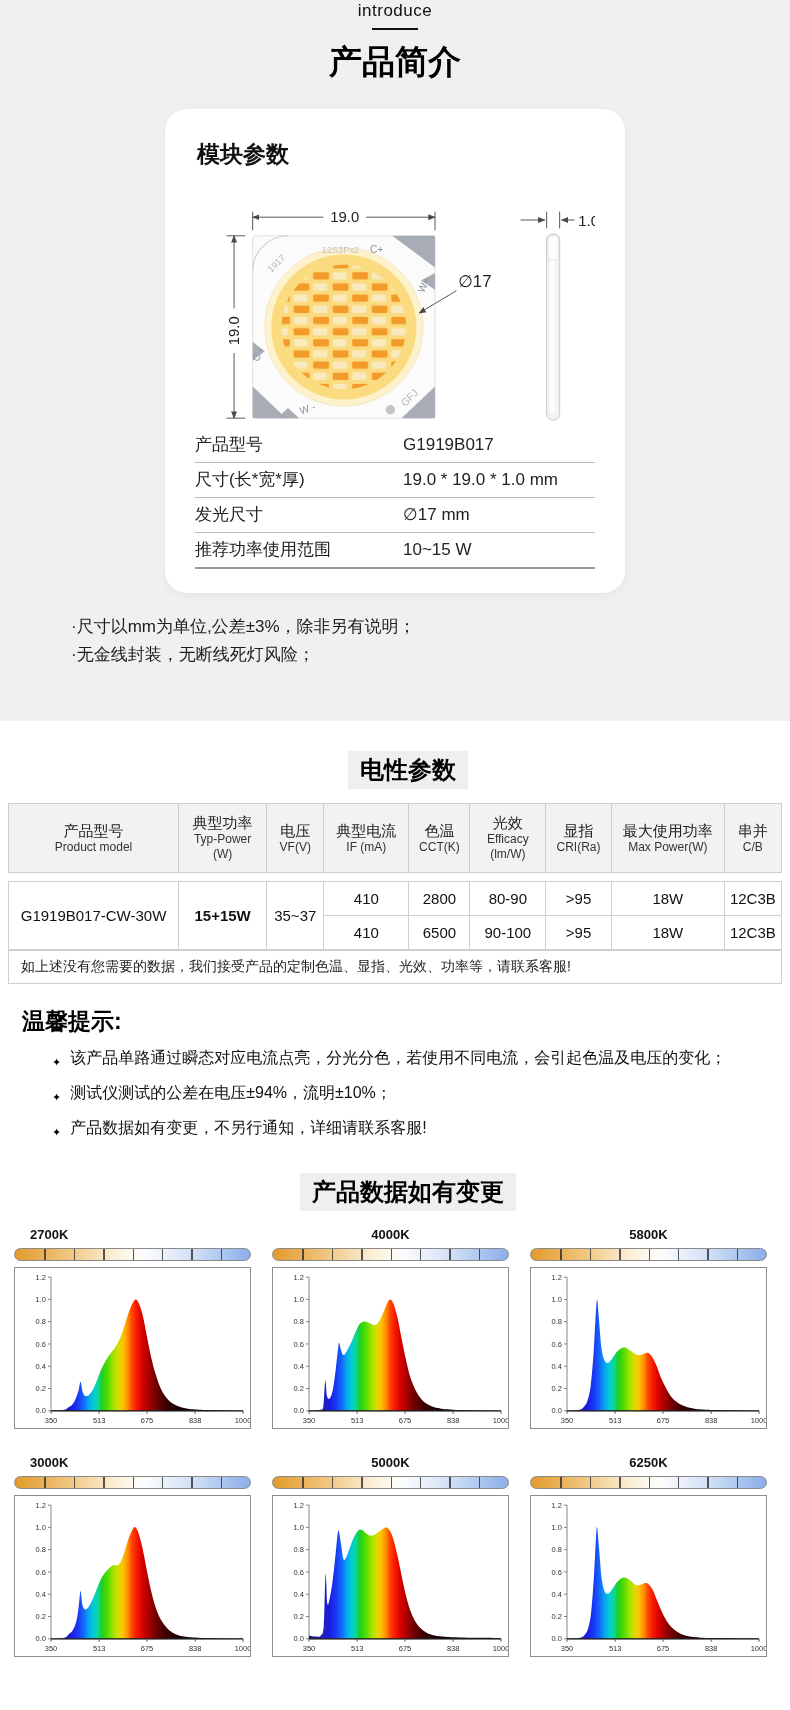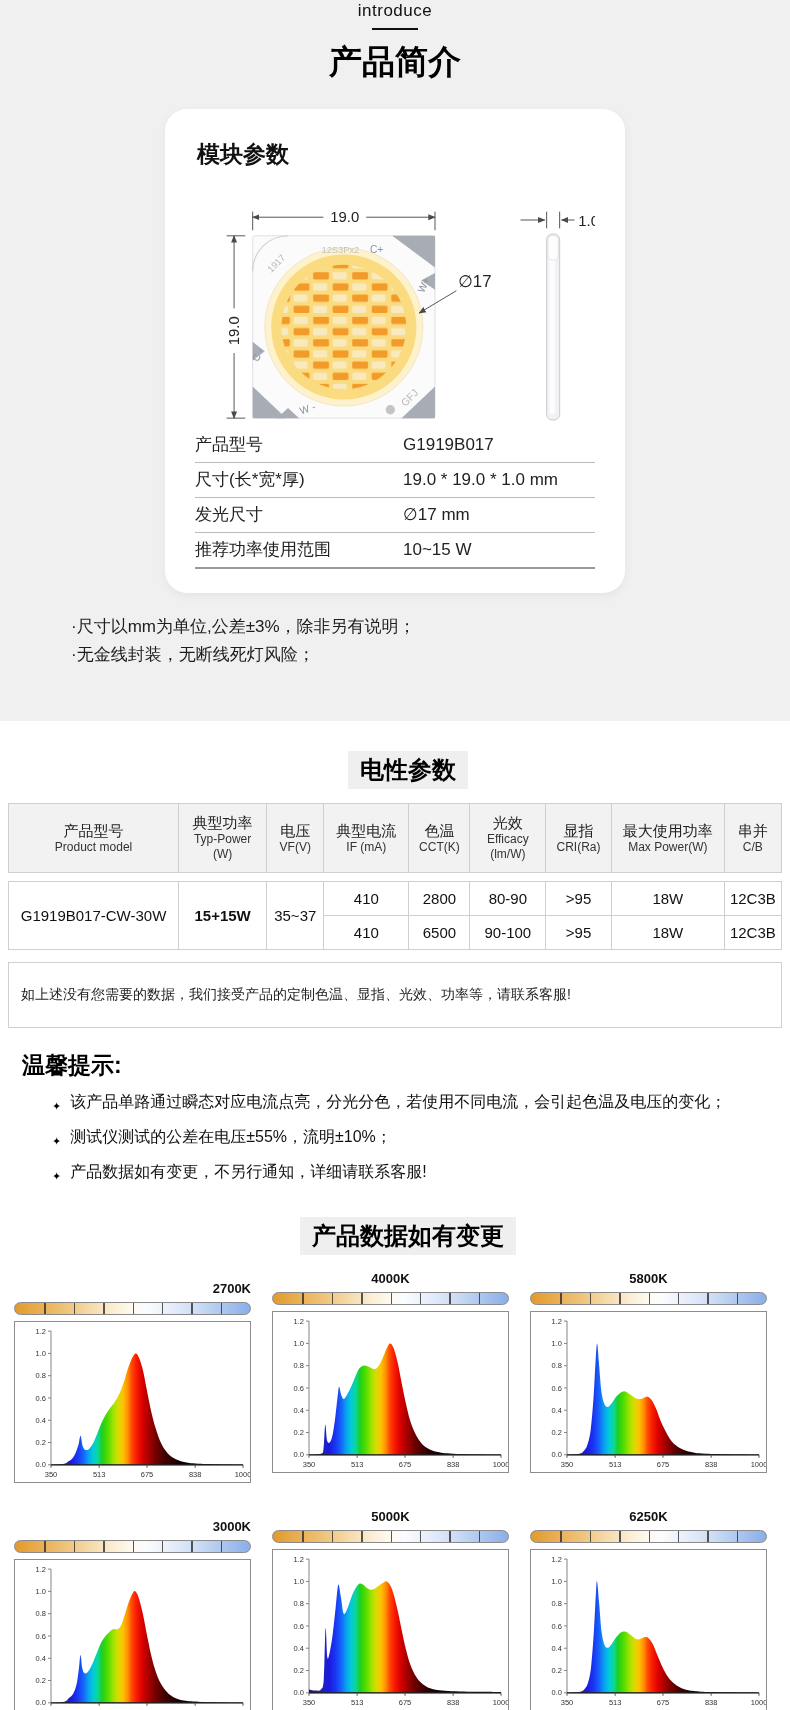--- a/index.html
+++ b/index.html
@@ -44,37 +44,37 @@
   table.etable{width:100%;border-collapse:collapse;table-layout:fixed;}
   .etable th,.etable td{border:1px solid #cfcfcf;text-align:center;vertical-align:middle;padding:0;}
   .etable thead th{background:#f2f2f2;height:68px;font-weight:normal;}
   .hd-cn{font-size:15px;color:#222;line-height:19px;}
   .hd-en{font-size:12px;color:#333;line-height:15px;}
   .hd-en:empty{display:none;}
   table.etable-head{margin-bottom:8px;}
   table.etable-data td{height:33px;font-size:15px;color:#111;background:#fff;}
   td.cell-power{font-weight:bold;}
   .etable-note{
-    margin-top:12px;border:1px solid #cfcfcf;background:#fff;font-size:14px;color:#222;
-    padding:23px 12px;
+    margin-top:0;border:1px solid #cfcfcf;background:#fff;font-size:14px;color:#222;
+    padding:7px 12px;
   }
 
   
   .tips{margin:22px 22px 0 22px;}
   .tips-title{font-size:23px;font-weight:bold;color:#000;margin-bottom:10px;}
   .tip-item{display:flex;align-items:flex-start;margin:0 0 9px 30px;font-size:16px;color:#111;line-height:22px;}
   .tip-bullet{font-size:11px;margin:4px 9px 0 0;color:#000;flex:0 0 auto;}
 
   
   .charts-grid{
     display:grid;grid-template-columns:repeat(3,1fr);column-gap:21px;row-gap:26px;
     padding:0 23px 0 14px;margin-top:16px;
   }
   .chart-title{font-size:13px;font-weight:bold;color:#111;text-align:center;margin-bottom:6px;}
-  .chart:nth-child(3n+1) .chart-title{text-align:right;padding-left:16px;margin-top:10px;}
+  .chart:nth-child(3n+1) .chart-title{text-align:left;padding-left:16px;}
   .cct-bar{
     position:relative;height:11px;border:1px solid #8a8a8a;border-radius:7px;overflow:hidden;
     background:linear-gradient(90deg,#e29a2c 0%,#e9ad50 10%,#efc47c 22%,#f6dcae 33%,#fbeed4 42%,#fdfaf1 50%,#fafcfe 56%,#e7eefa 66%,#cbdcf5 78%,#a7c3ee 90%,#8aaee9 100%);
     margin-bottom:6px;
   }
   .bar-div{position:absolute;top:0;bottom:0;width:1.5px;background:rgba(45,45,45,.8);}
   .chart-box{position:relative;height:160px;border:1px solid #8d8d8d;background:#fff;}
   .chart-box svg{position:absolute;left:0;top:0;width:100%;height:100%;}
 </style>
 </head>
@@ -296,21 +296,21 @@
 </div>
 
 <div class="tips">
   <div class="tips-title">温馨提示:</div>
   <div class="tip-item">
     <span class="tip-bullet">✦</span>
     <span>该产品单路通过瞬态对应电流点亮，分光分色，若使用不同电流，会引起色温及电压的变化；</span>
   </div>
   <div class="tip-item">
     <span class="tip-bullet">✦</span>
-    <span>测试仪测试的公差在电压±55%，流明±10%；</span>
+    <span>测试仪测试的公差在电压±94%，流明±10%；</span>
   </div>
   <div class="tip-item">
     <span class="tip-bullet">✦</span>
     <span>产品数据如有变更，不另行通知，详细请联系客服!</span>
   </div>
 </div>
 
 <div class="section-title-wrap">
   <span class="section-title">产品数据如有变更</span>
 </div>

